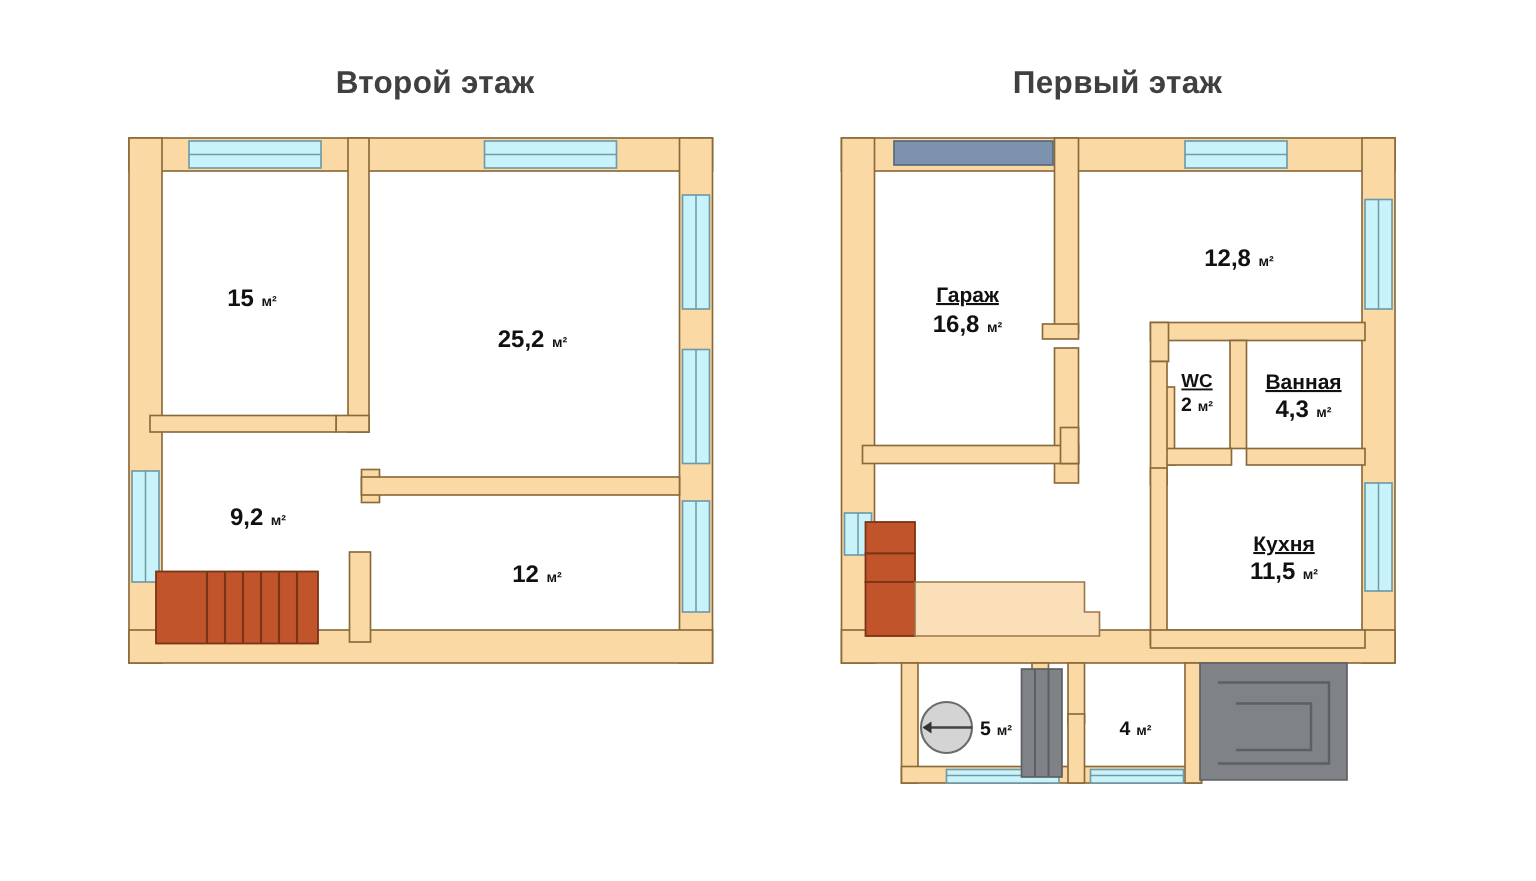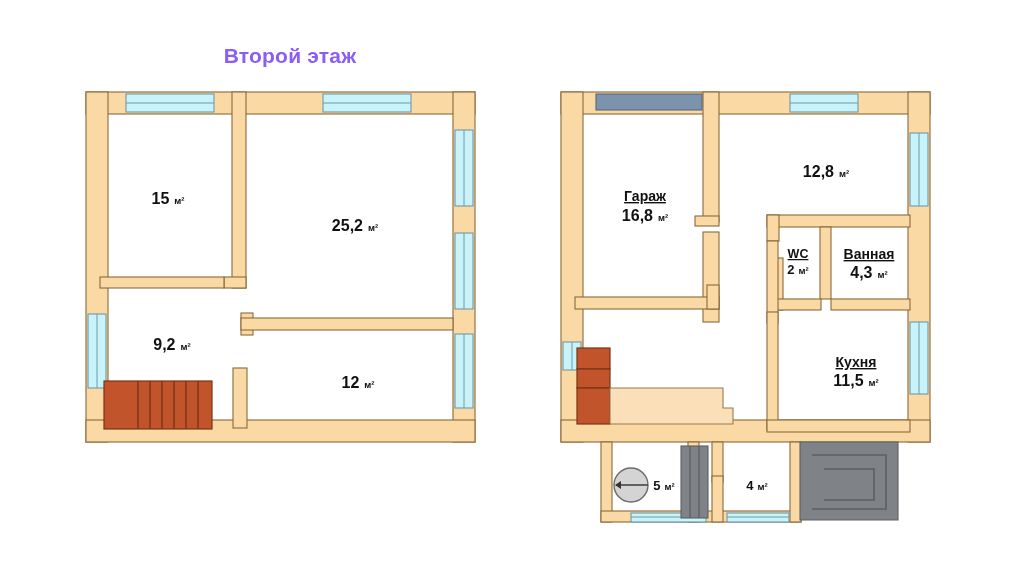--- a/index.html
+++ b/index.html
@@ -12,21 +12,21 @@
     width: 1024px;
     height: 587px;
     background: #ffffff;
     font-family: "Liberation Sans", sans-serif;
     overflow: hidden;
   }
   .floor-title {
     position: absolute;
     font-size: 21px;
     font-weight: bold;
-    color: #8b5cf6;
+    color: #404040;
     letter-spacing: 0.2px;
     white-space: nowrap;
     text-align: center;
   }
   #title-floor2 { left: 80px; top: 44px; width: 420px; }
   #title-floor1 { left: 555px; top: 44px; width: 380px; }
 
   svg.plan { position: absolute; left: 0; top: 0; }
 
   .lbl {
@@ -53,20 +53,21 @@
     .greyline { stroke:#5c5f63; stroke-width:1.3; }
     .greyline2 { fill:none; stroke:#5c5f63; stroke-width:1.6; }
     .lbl   { fill:#111111; }
   </style></head>
 <body>
 
 <div id="page" style="background: rgb(255, 255, 255);">
 
   <div class="floor-title" id="title-floor2">Второй этаж</div>
 
+  <div class="floor-title" id="title-floor1">Первый этаж</div>
 
   <svg class="plan" id="svg-floor2" width="1024" height="587">
     <g id="g2-walls">
 
       <rect x="86" y="92" width="389" height="22" class="w"></rect>
 
       <rect x="86" y="92" width="22" height="350" class="w"></rect>
 
       <rect x="453" y="92" width="22" height="350" class="w"></rect>
 

